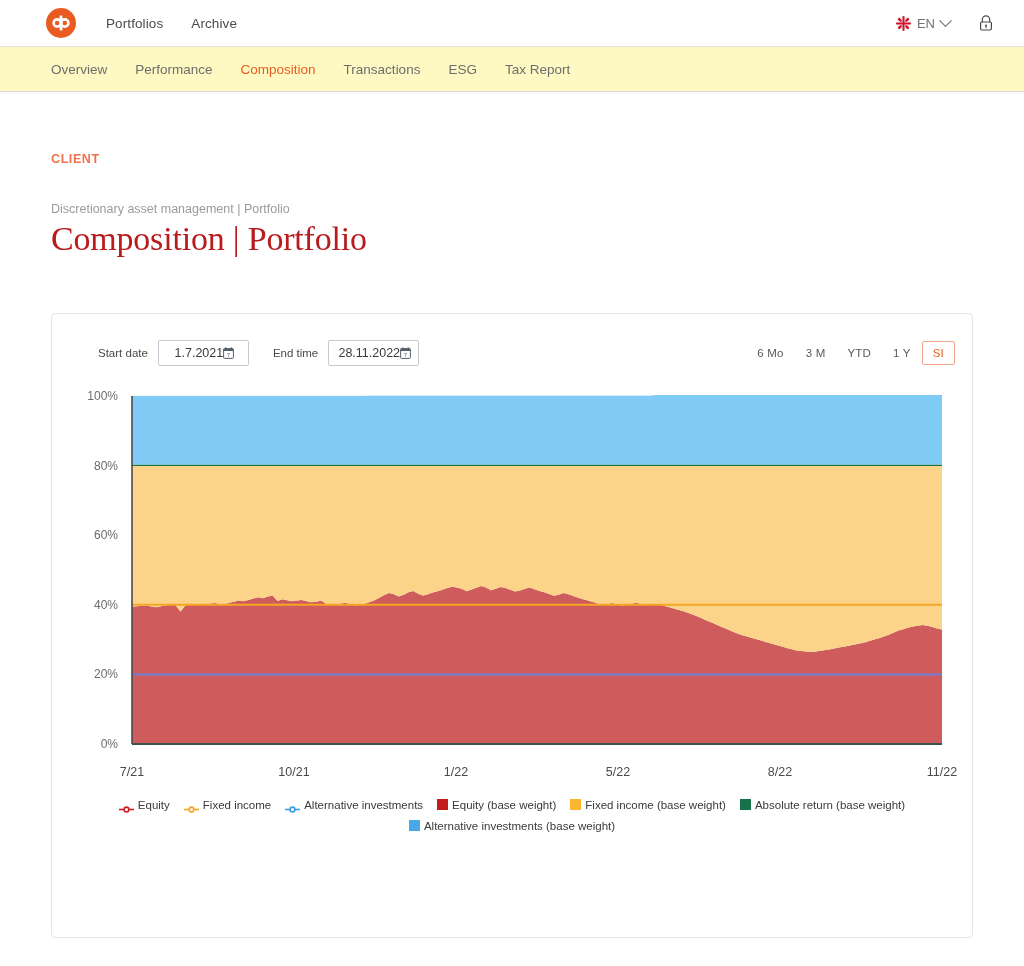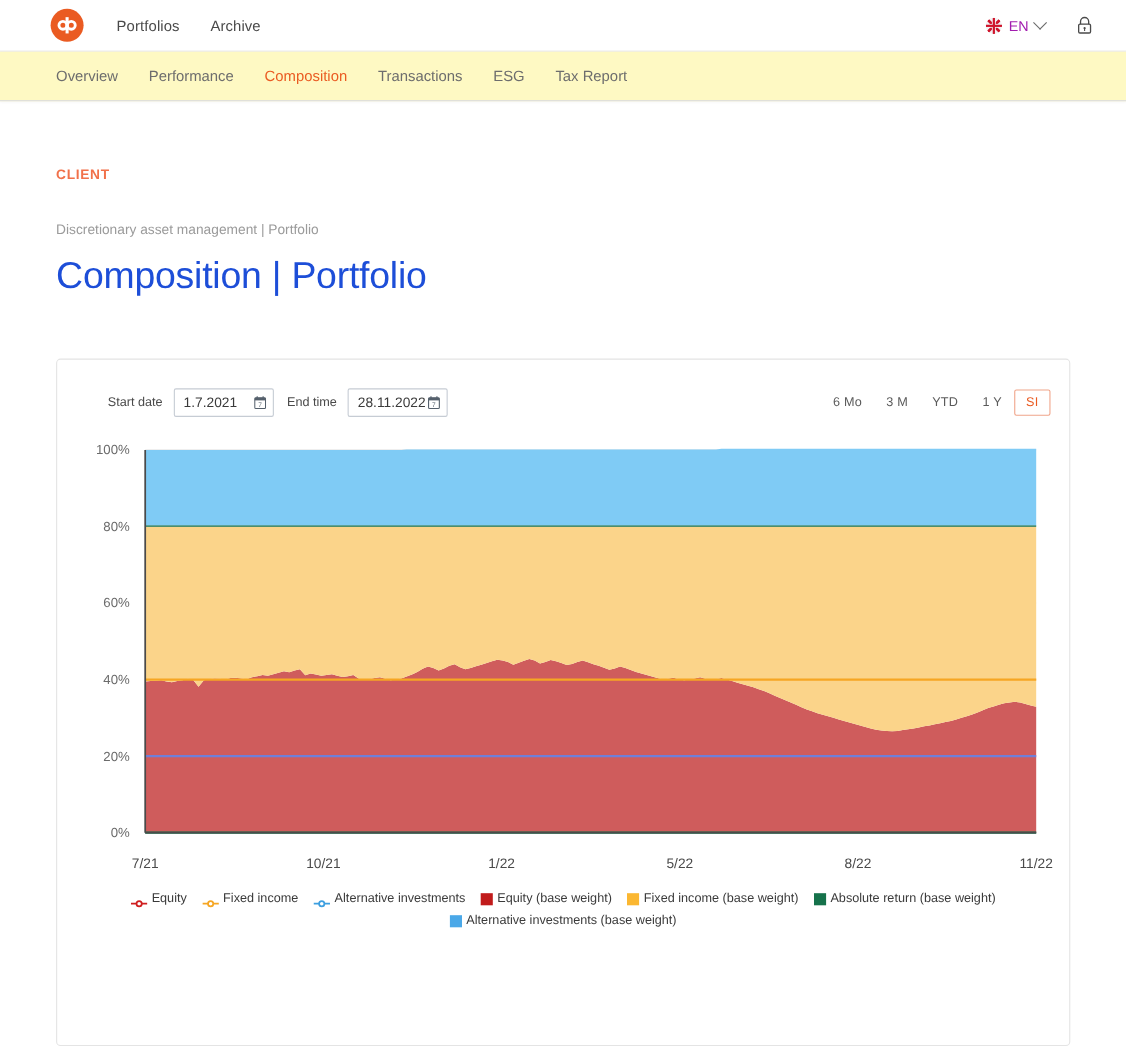--- a/index.html
+++ b/index.html
@@ -38,21 +38,21 @@
   }
   .topbar-right {
     margin-left: auto;
     display: flex;
     align-items: center;
     gap: 28px;
     padding-right: 14px;
   }
   .lang {
     display: flex; align-items: center; gap: 6px;
-    font-size: 13px; color: #a21caf;
+    font-size: 13px; color: #737373;
   }
   .flag {
     width: 15px; height: 15px; border-radius: 50%;
     overflow: hidden; display: block; flex: none;
   }
   .chev {
     width: 9px; height: 9px;
     border-right: 1.4px solid #6a6a6a;
     border-bottom: 1.4px solid #6a6a6a;
     transform: rotate(45deg) translate(-2px,-2px);
@@ -88,25 +88,26 @@
     font-weight: bold;
     letter-spacing: .6px;
     color: #f1714a;
   }
   .breadcrumb {
     margin-top: 36px;
     font-size: 12.5px;
     color: #9b9b9b;
   }
   .page-title {
-    margin-top: 16px;
+    margin-top: 4px;
     font-size: 34px;
     font-weight: 300;
-    color: #1d4ed8;
+    color: #b91c1c;
     letter-spacing: -.2px;
+    font-family: Liberation Serif, serif;
   }
 
   
   .card {
     margin-top: 55px;
     border: 1px solid #e4e4e4;
     border-radius: 4px;
     background: #fff;
     height: 625px;
     position: relative;
@@ -140,26 +141,26 @@
     color: #4a4a4a;
     margin-right: 10px;
   }
   .date-input {
     width: 91px;
     height: 26px;
     border: 1px solid #c6ccd4;
     border-radius: 2px;
     display: flex;
     align-items: center;
-    justify-content: space-between;
+    justify-content: center;
     padding: 0 6px 0 8px;
     background: #fff;
     font-size: 12.5px;
     color: #3a3a3a;
-    margin-right: 12px;
+    margin-right: 24px;
   }
   .cal { width: 11px; height: 12px; display: block; }
 
   .periods {
     margin-left: auto;
     display: flex;
     align-items: center;
     gap: 0;
   }
   .period {

